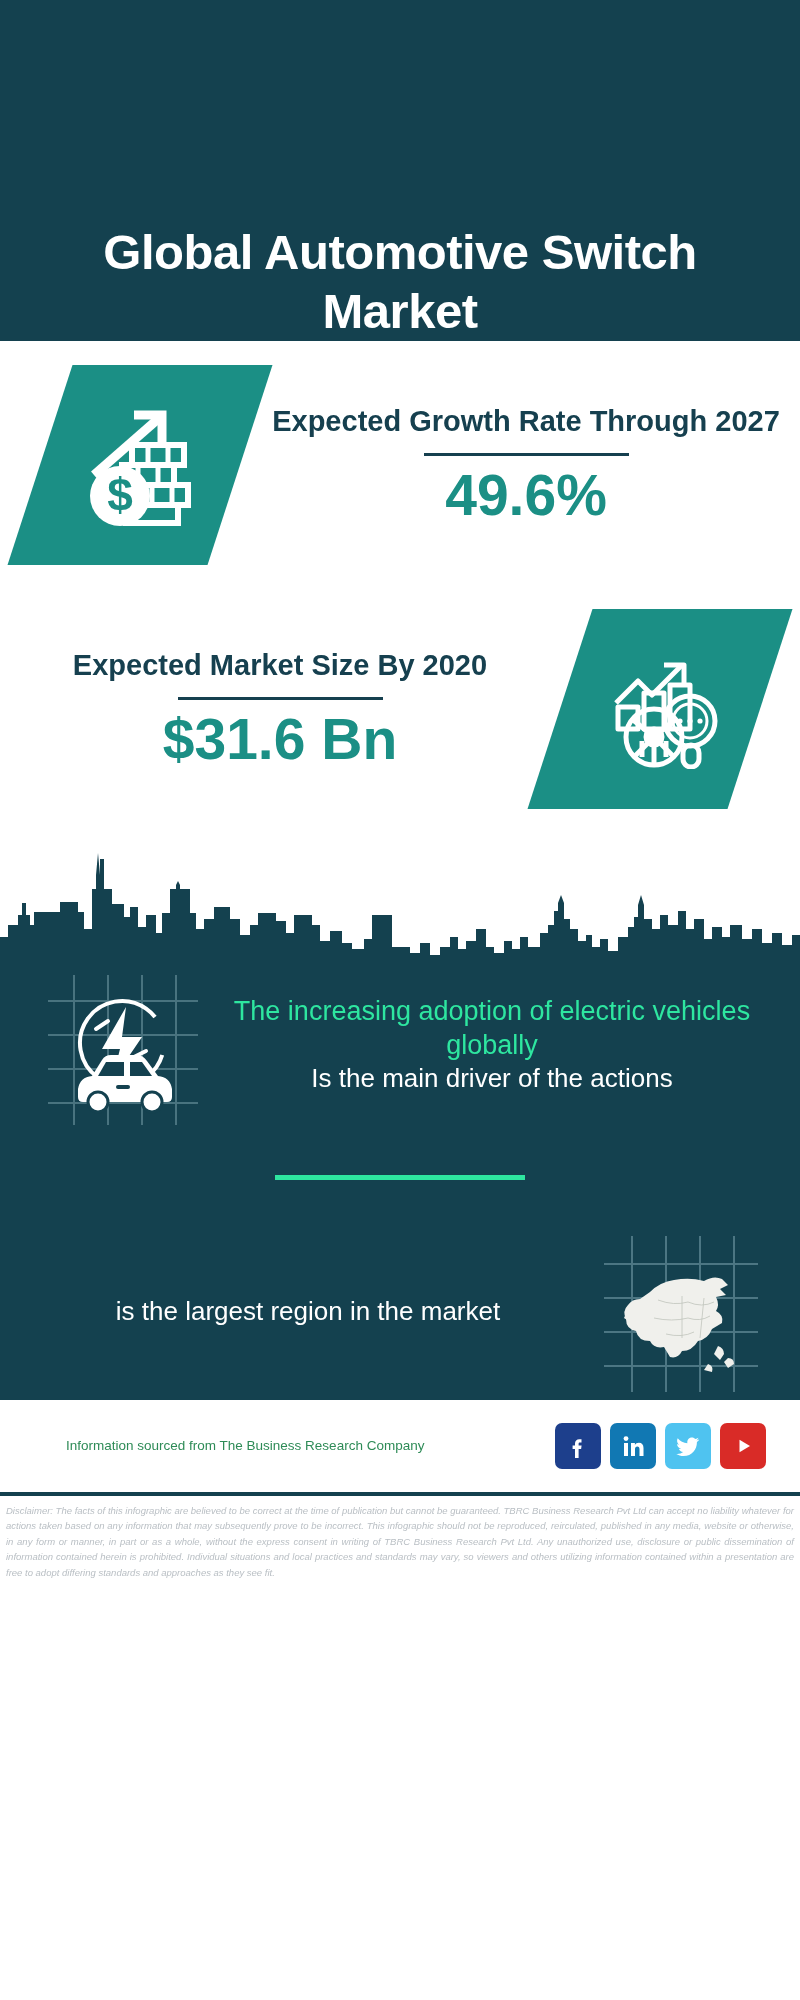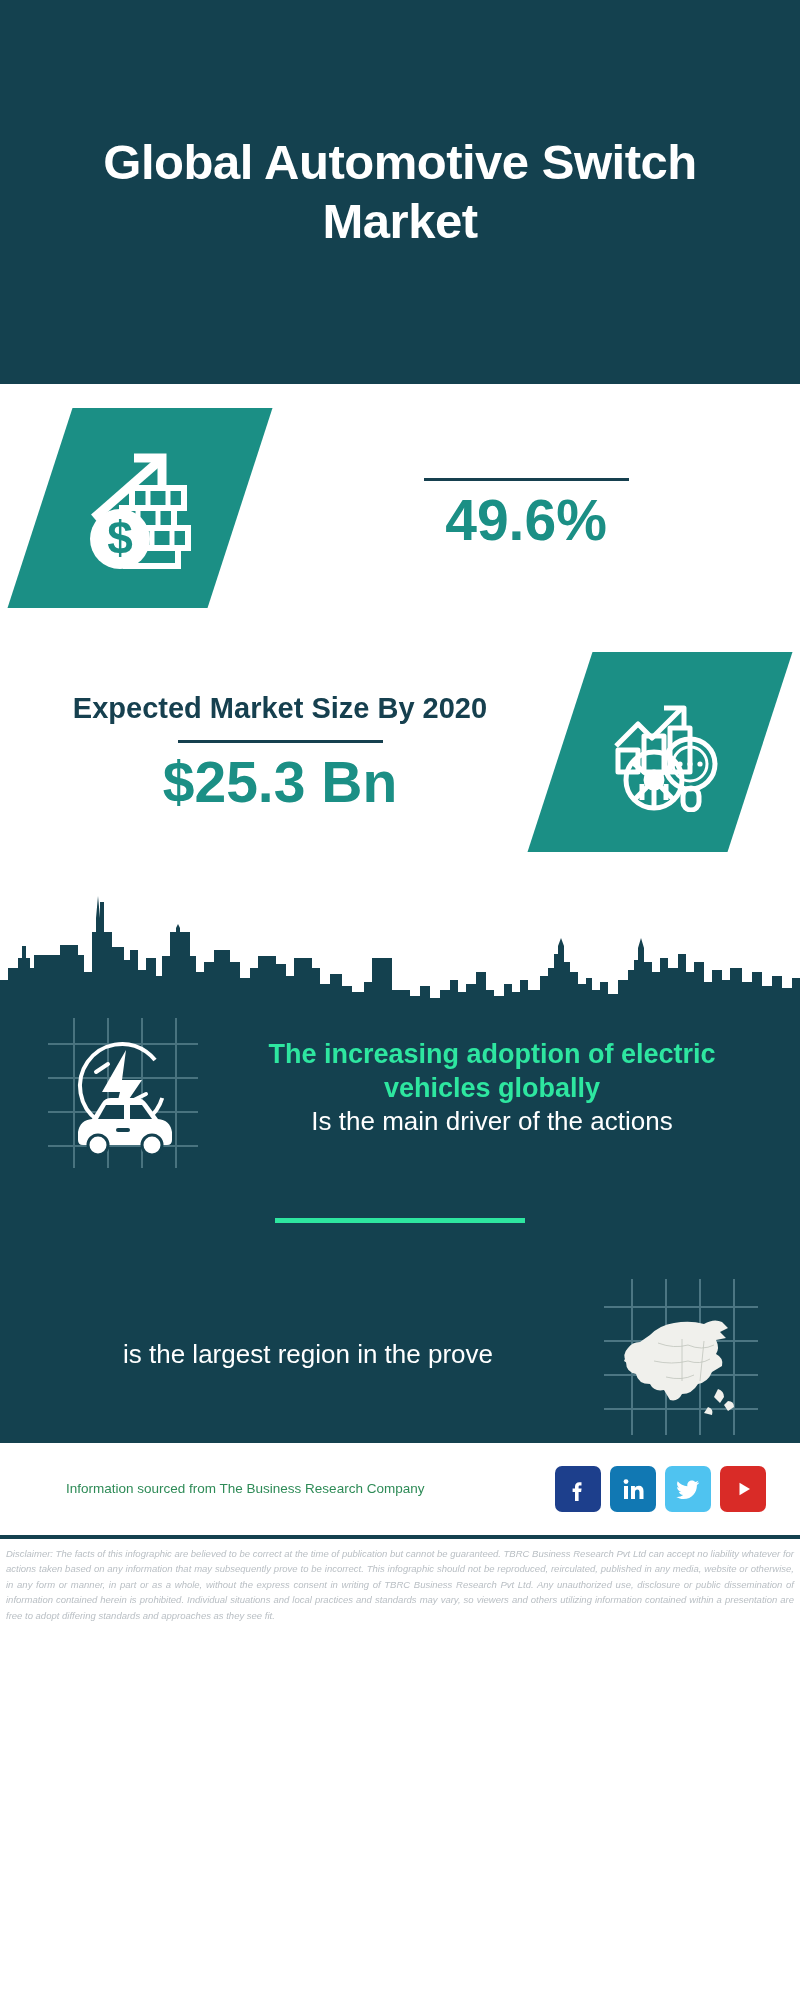--- a/index.html
+++ b/index.html
@@ -9,23 +9,23 @@
     background:#ffffff;
     width:800px; height:2000px;
     overflow:hidden;
     position:relative;
   }
   .page { width:800px; height:2000px; position:relative; background:#fff; }
 
   
   .header {
     background:#14414f;
-    height:384px;
-    display:flex; align-items:center; justify-content:center;
-    padding:8px 60px;
+    height:341px;
+    display:flex; align-items:flex-end; justify-content:center;
+    padding:0 60px;
   }
   .header-title {
     color:#ffffff;
     font-size:49px;
     font-weight:bold;
     line-height:1.2;
     text-align:center;
     letter-spacing:-0.5px;
   }
 
@@ -67,21 +67,21 @@
   .dark-zone { background:#14414f; position:relative; }
   .skyline { display:block; width:800px; height:130px; background:#ffffff; }
 
   .fact {
     display:flex; align-items:center; gap:14px;
     padding:0 34px;
   }
   .fact-icon { width:170px; height:170px; flex:0 0 auto; }
   .fact-copy { flex:1 1 auto; text-align:center; }
   .fact-hi {
-    color:#2ee6a0; font-size:27px; font-weight:bold; line-height:1.26;
+    color:#2ee6a0; font-size:27px; font-weight:normal; line-height:1.26;
   }
   .fact-sub {
     color:#ffffff; font-size:26px; line-height:1.26;
   }
 
   .mid-divider {
     width:250px; height:5px; background:#2ee6a0;
     margin:46px auto 46px auto;
   }
 
@@ -141,30 +141,31 @@
               <line x1="78" y1="88" x2="78" y2="108"></line>
               <line x1="98" y1="88" x2="98" y2="108"></line>
             </g>
 
             <circle cx="46" cy="99" r="30" fill="#ffffff"></circle>
             <text x="46" y="114" font-family="Liberation Sans, sans-serif" font-size="46" font-weight="bold" fill="#1b8f85" text-anchor="middle">$</text>
           </svg>
         </span>
       </div>
       <div class="stat-text left-pad">
+        <div class="stat-label">Expected Growth Rate Through 2027</div>
         <div class="stat-rule"></div>
         <div class="stat-value">49.6%</div>
       </div>
     </div>
 
     <div class="stat-row row2">
       <div class="stat-text">
         <div class="stat-label">Expected Market Size By 2020</div>
         <div class="stat-rule"></div>
-        <div class="stat-value">$25.3 Bn</div>
+        <div class="stat-value">$31.6 Bn</div>
       </div>
       <div class="para">
         <span class="glyph">
           <svg width="124" height="124" viewBox="0 0 124 124" aria-hidden="true">
             <g stroke="#ffffff" stroke-width="5" fill="none" stroke-linejoin="round">
 
               <polyline points="18,58 40,36 54,50 84,20"></polyline>
               <polyline points="66,20 86,20 86,40"></polyline>
 
               <rect x="20" y="62" width="20" height="22"></rect>
@@ -234,21 +235,21 @@
       <div class="fact-copy">
         <div class="fact-hi">The increasing adoption of electric vehicles globally</div>
         <div class="fact-sub">Is the main driver of the actions</div>
       </div>
     </div>
 
     <div class="mid-divider"></div>
 
     <div class="fact">
       <div class="fact-copy">
-        <div class="fact-sub">is the largest region in the prove</div>
+        <div class="fact-sub">is the largest region in the market</div>
       </div>
       <span class="fact-icon">
         <svg width="170" height="170" viewBox="0 0 170 170" aria-hidden="true">
           <g stroke="#5b8490" stroke-width="2" opacity="0.8">
             <line x1="8" y1="38" x2="162" y2="38"></line>
             <line x1="8" y1="72" x2="162" y2="72"></line>
             <line x1="8" y1="106" x2="162" y2="106"></line>
             <line x1="8" y1="140" x2="162" y2="140"></line>
             <line x1="36" y1="10" x2="36" y2="166"></line>
             <line x1="70" y1="10" x2="70" y2="166"></line>

